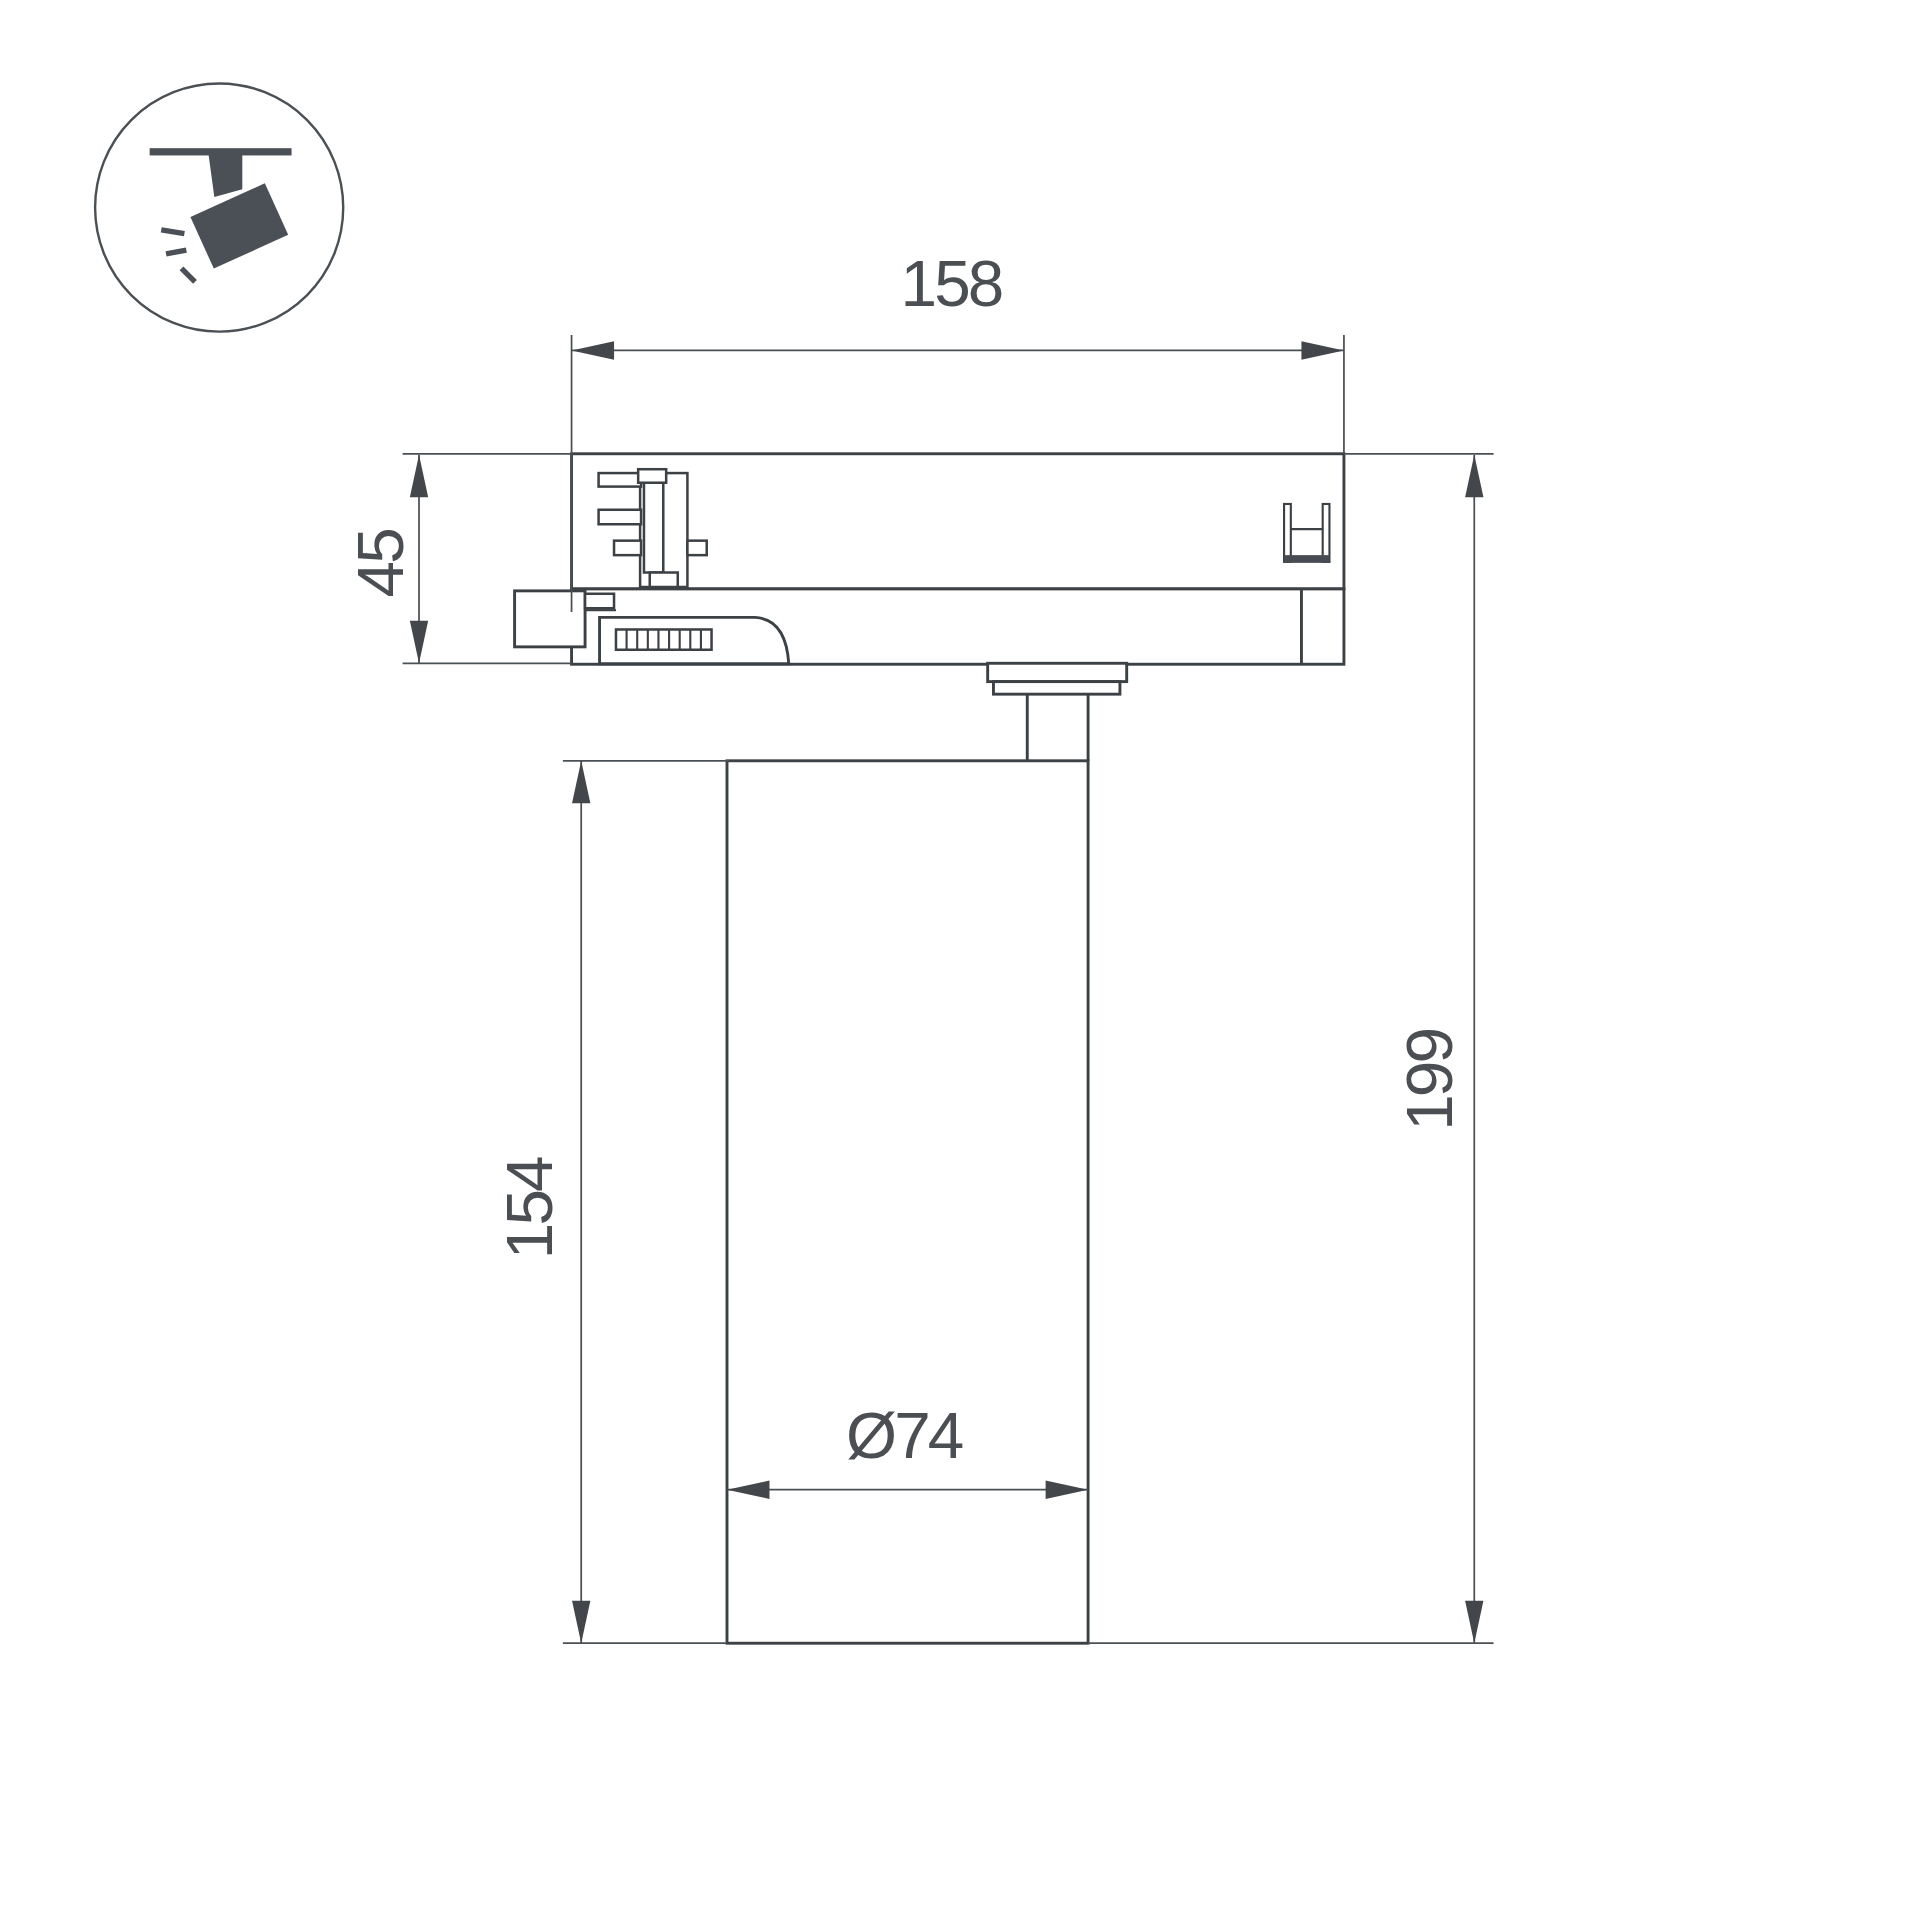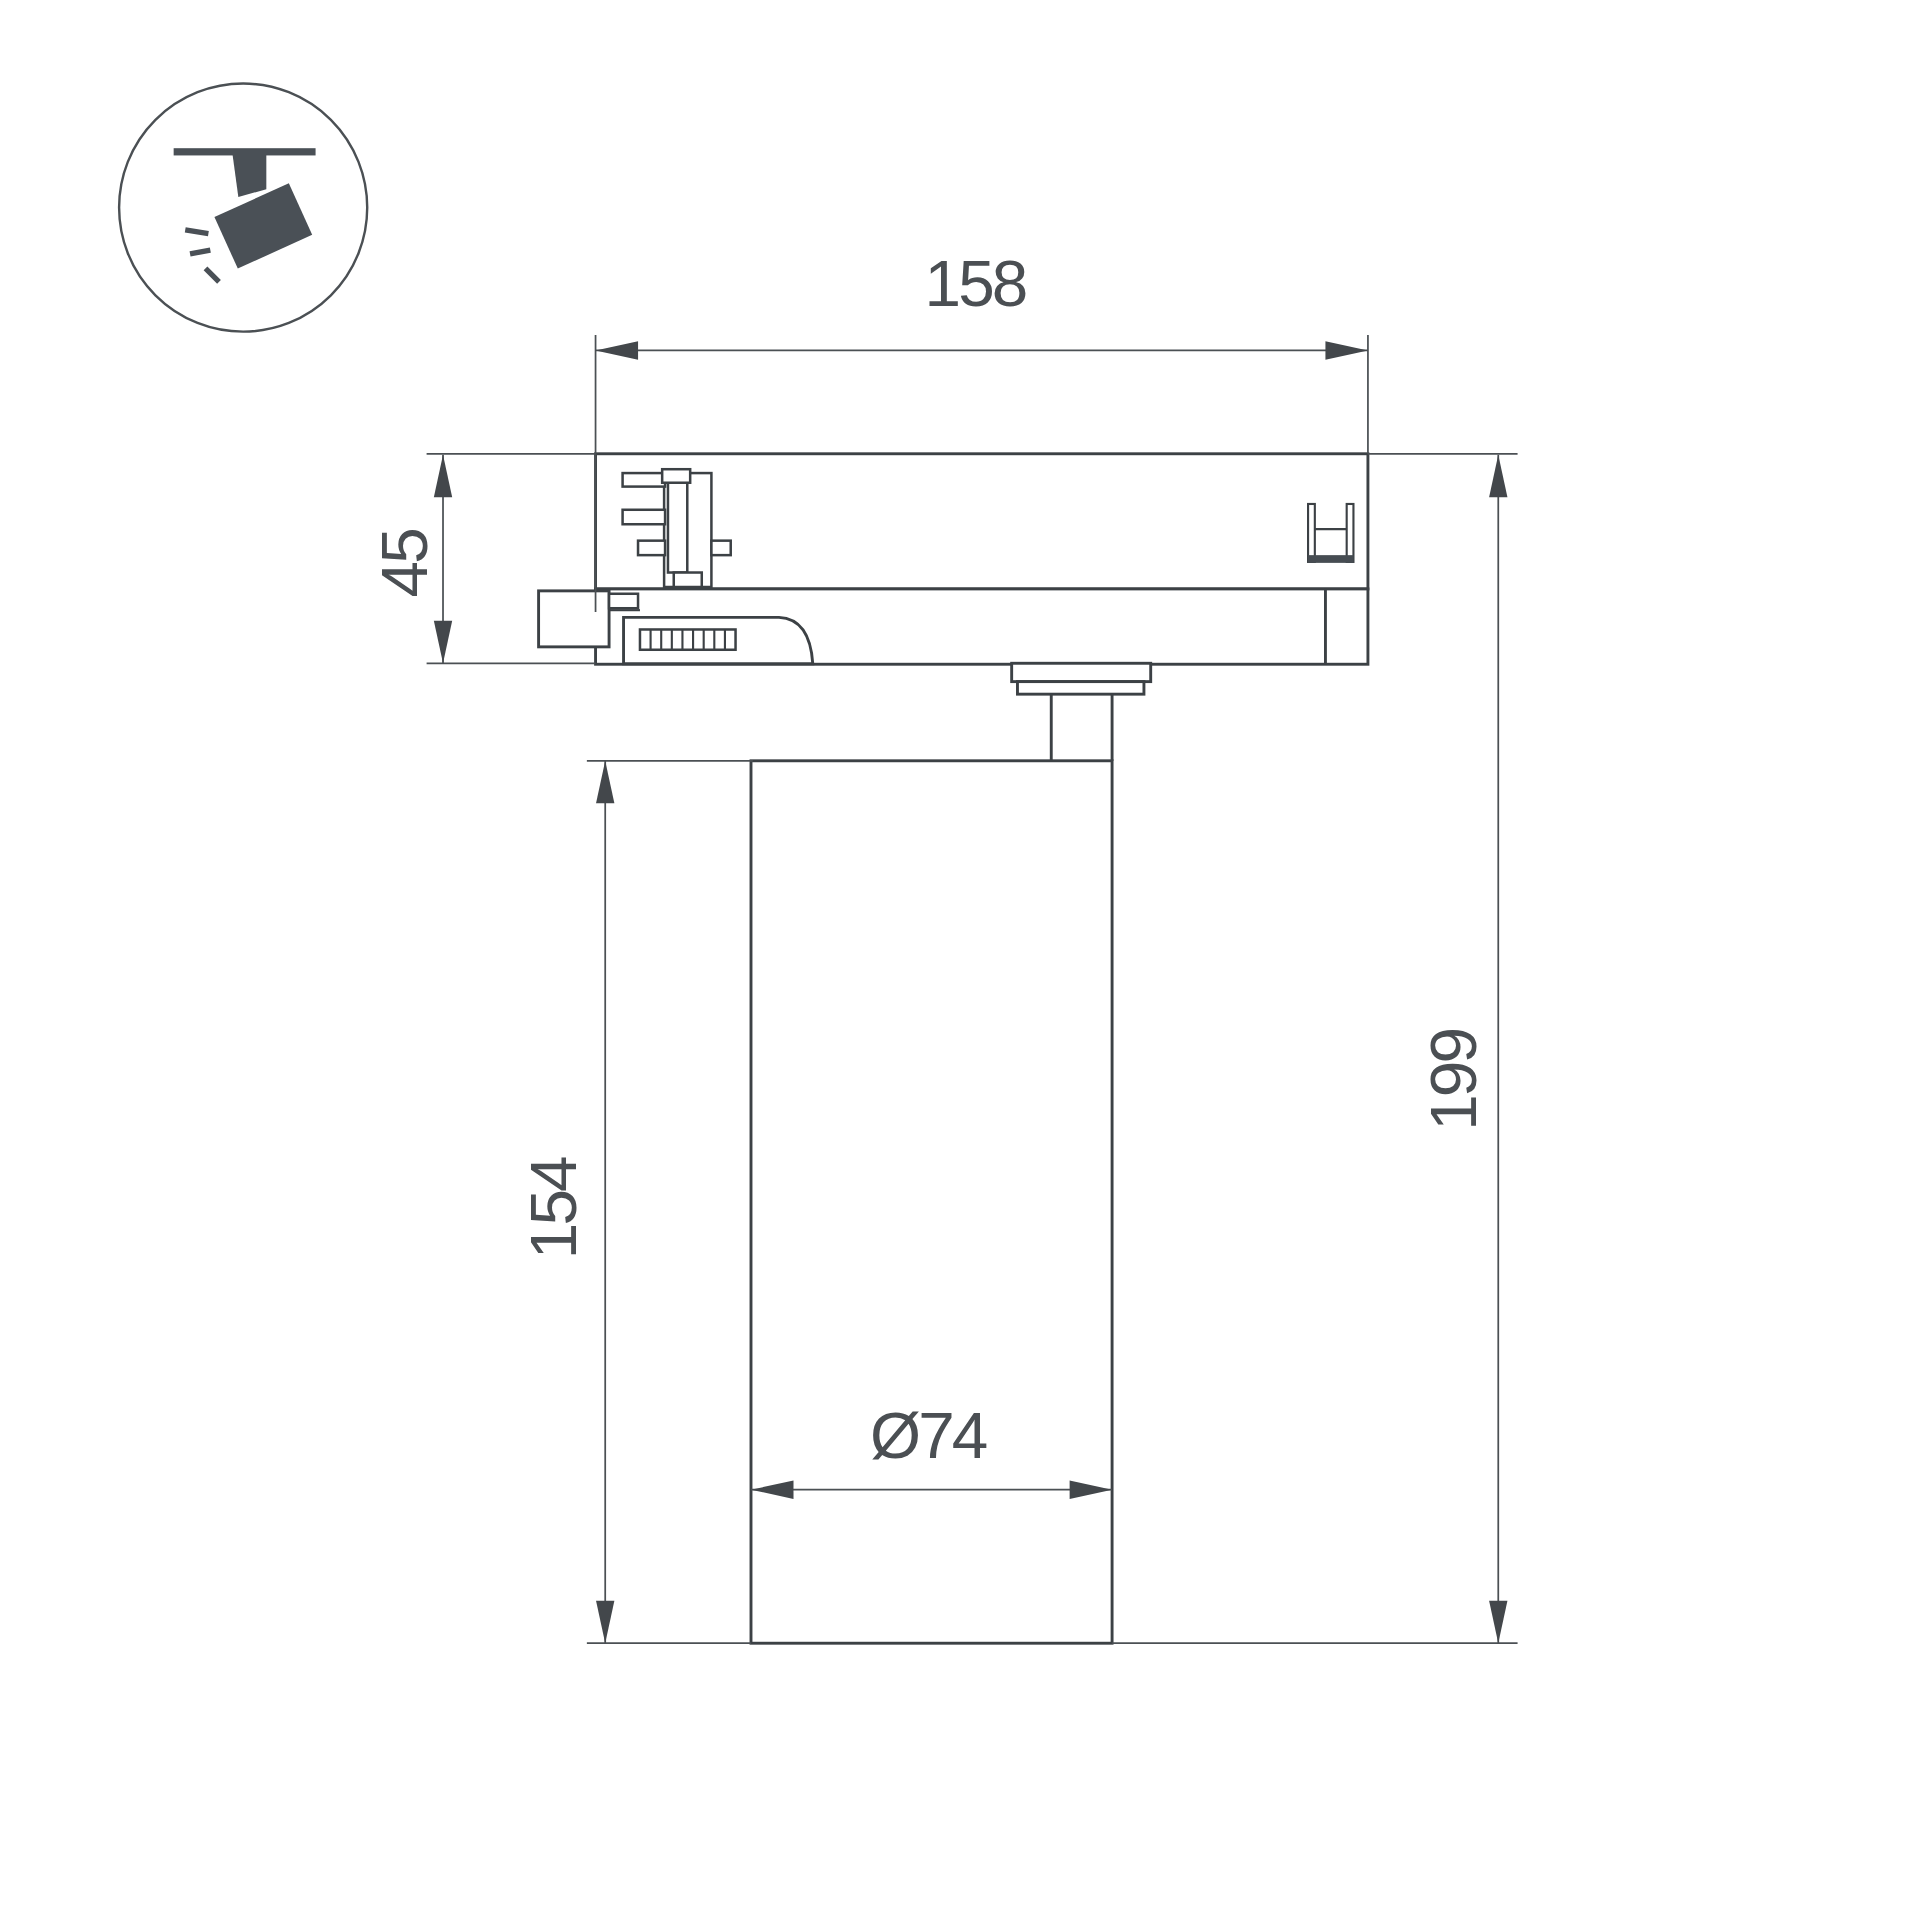--- a/index.html
+++ b/index.html
@@ -5,21 +5,20 @@
   html, body {
     margin: 0;
     padding: 0;
     background: #ffffff;
   }
   .stage {
     width: 1676px;
     height: 1929px;
     background: #ffffff;
     position: relative;
-    padding-left: 24px;
   }
   svg { display: block; }
   
   .part {
     fill: #ffffff;
     stroke: #3c4145;
     stroke-width: 3;
     stroke-linejoin: miter;
   }
   .part-line {

